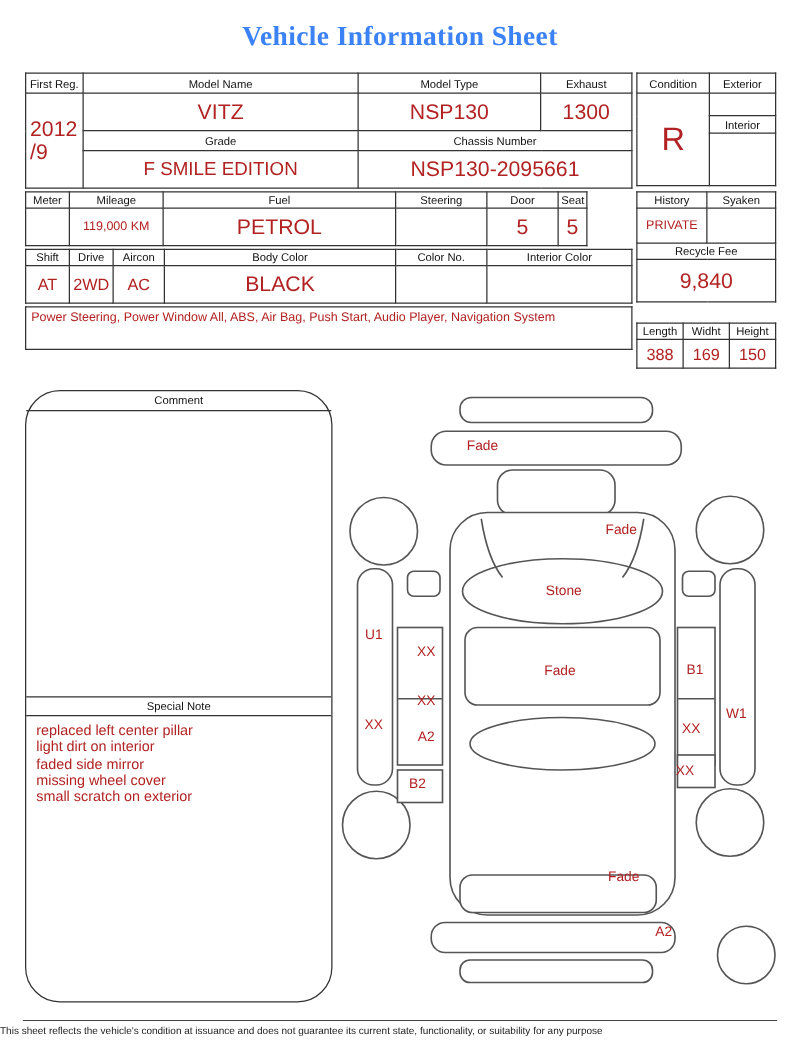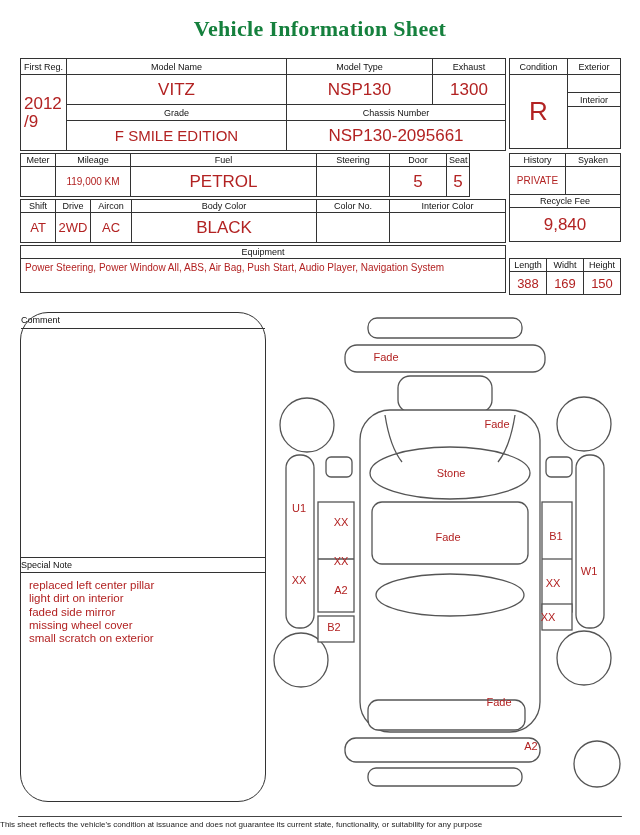--- a/index.html
+++ b/index.html
@@ -5,34 +5,34 @@
   * { box-sizing: border-box; margin: 0; padding: 0; }
   html,body { background:#fff; }
   body {
     width: 640px; height: 835px; position: relative;
     font-family: "Liberation Sans", sans-serif; color: #111;
     --red: #b22222;
   }
   .title {
     position: absolute; top: 16px; left: 0; width: 100%;
     text-align: center; font-family: "Liberation Serif", serif;
-    font-size: 22px; font-weight: 700; letter-spacing: .3px; color:#15803d;
+    font-size: 22px; font-weight: 700; letter-spacing: .3px; color:#3b82f6;
   }
   .abs { position: absolute; border-radius: 28px; }
   table { border-collapse: collapse; table-layout: fixed; width: 100%; background:#fff; }
   th, td { border: 1px solid #333; text-align: center; vertical-align: middle; padding: 0 2px; overflow: hidden; }
   th { font-weight: normal; font-size: 9px; color: #111; }
   .hr16 th { height: 16px; } .hr13 th { height: 13px; }
   td.v { color: var(--red); }
   .fs10{font-size:10px}.fs11{font-size:10px}.fs13{font-size:13px}
   .fs15{font-size:15px}.fs16{font-size:17px}.fs17{font-size:17px}.fs24{font-size:26px}
   td.first-reg { text-align:left; padding-left:3px; font-size:17px; line-height:1.05;margin-top:34px; }
   td.left-text { text-align:left; vertical-align:top; padding:2px 4px; line-height:1.3; }
   .panel { border:1px solid #333; display:flex; flex-direction:column; background:#fff; }
-  .box-head { height:16px; line-height:15px; font-size:9px; text-align:left; border-bottom:1px solid #333; flex:0 0 auto; }
+  .box-head { height:16px; line-height:15px; font-size:9px; text-align:center; border-bottom:1px solid #333; flex:0 0 auto; }
   .box-head.mid { border-top:1px solid #333; }
   .notes { flex:0 0 228px; padding:6px 8px; color:var(--red); font-size:11.5px; line-height:1.16; text-align:left; }
   .diagram { position:relative; }
   .diagram svg { position:absolute; left:0; top:0; }
   .marker { position:absolute; transform:translate(-50%,-50%); color:var(--red); font-size:11px; white-space:nowrap; }
   .footer-line { border-top:1px solid #444; }
   .footer-text { font-size:8px; color:#222; width:640px; }
 </style>
 </head>
 <body>
@@ -149,23 +149,20 @@
     <td class="v fs13">AC</td>
     <td class="v fs16">BLACK</td>
     <td class="v"></td>
     <td class="v"></td>
   </tr>
 </tbody>
   </table>
 
 <table class="abs" style="left:20px;top:245px;width:486px">
   <tbody>
-      <tr class="hr13">
-    <th>Equipment</th>
-  </tr>
   <tr style="height:34px">
     <td class="v fs11 left-text">Power Steering, Power Window All, ABS, Air Bag, Push Start, Audio Player, Navigation System</td>
   </tr>
 </tbody>
   </table>
 
 <table class="abs" style="left:509px;top:153px;width:112px">
   <colgroup>
       <col style="width:56px">
       <col>

